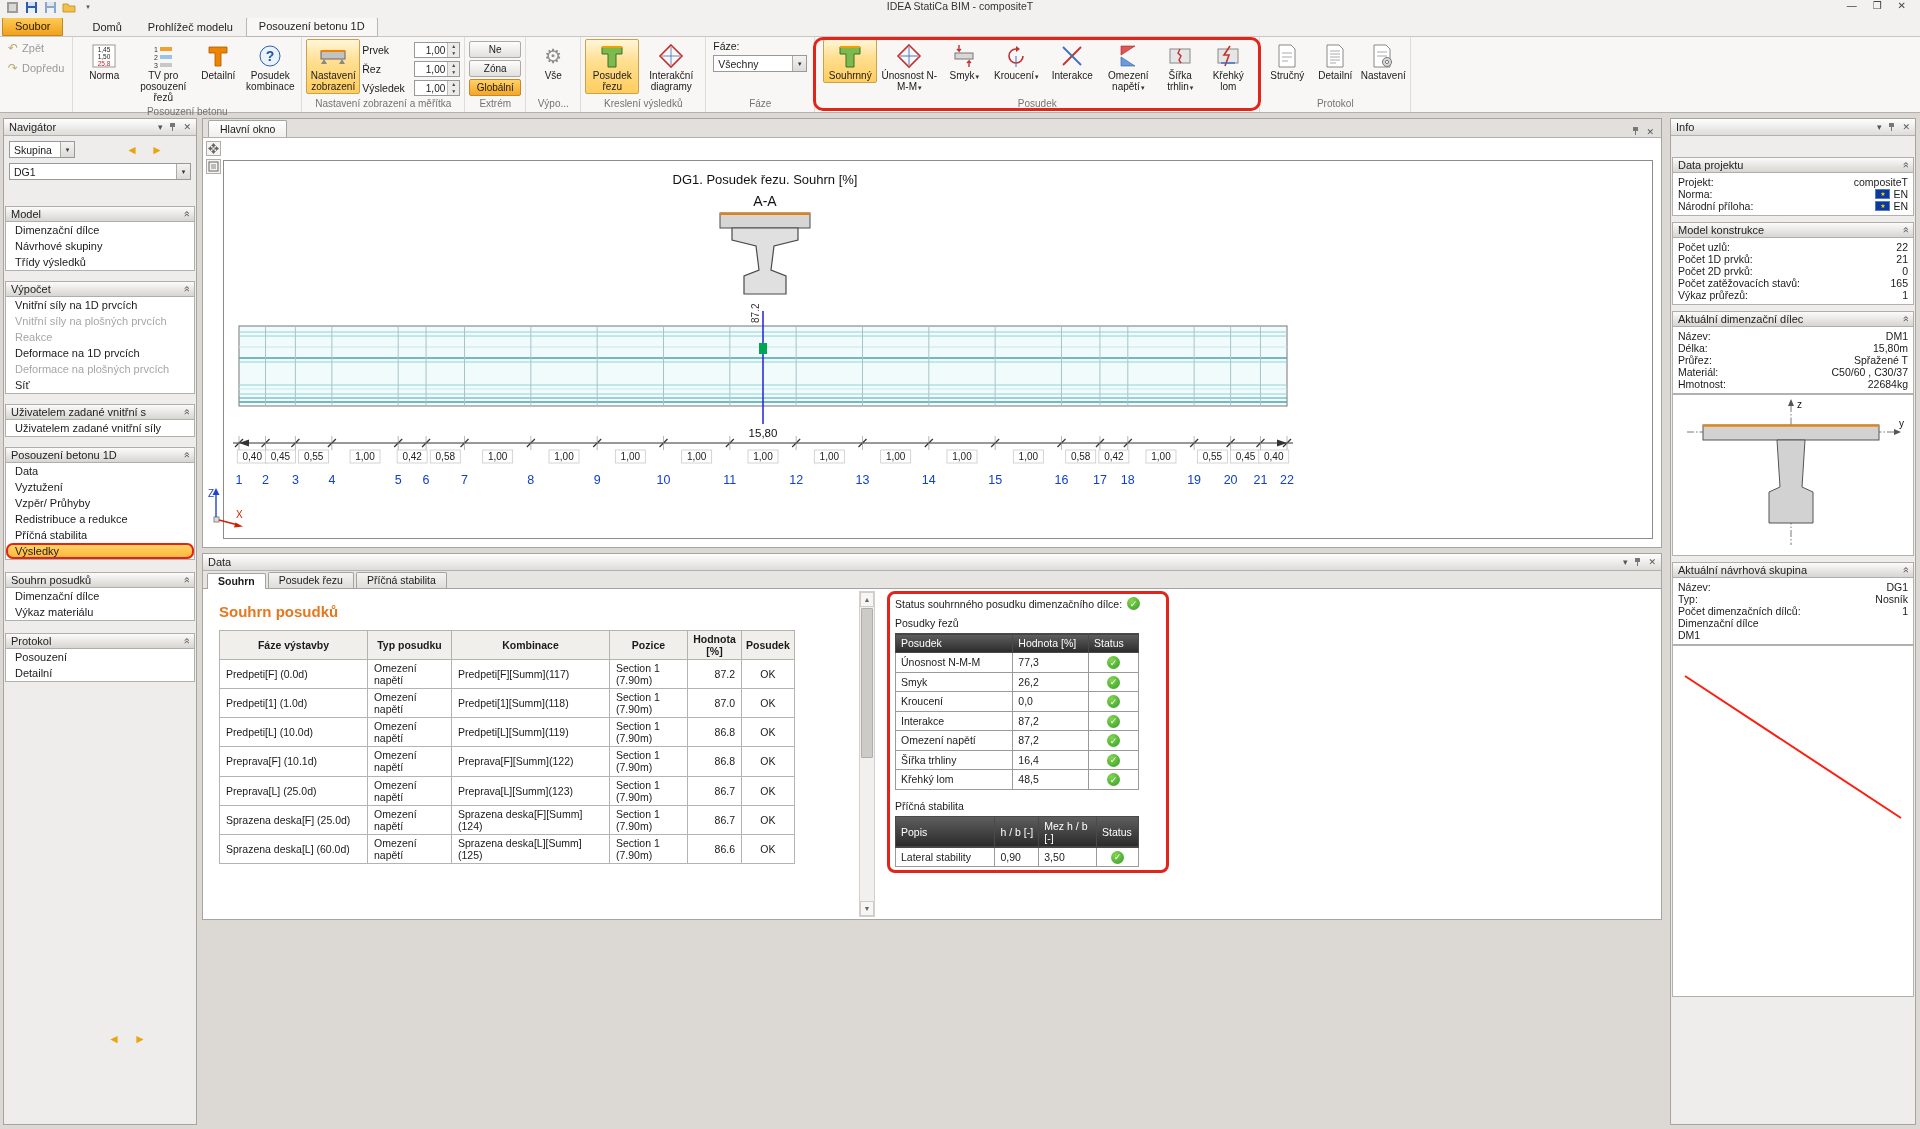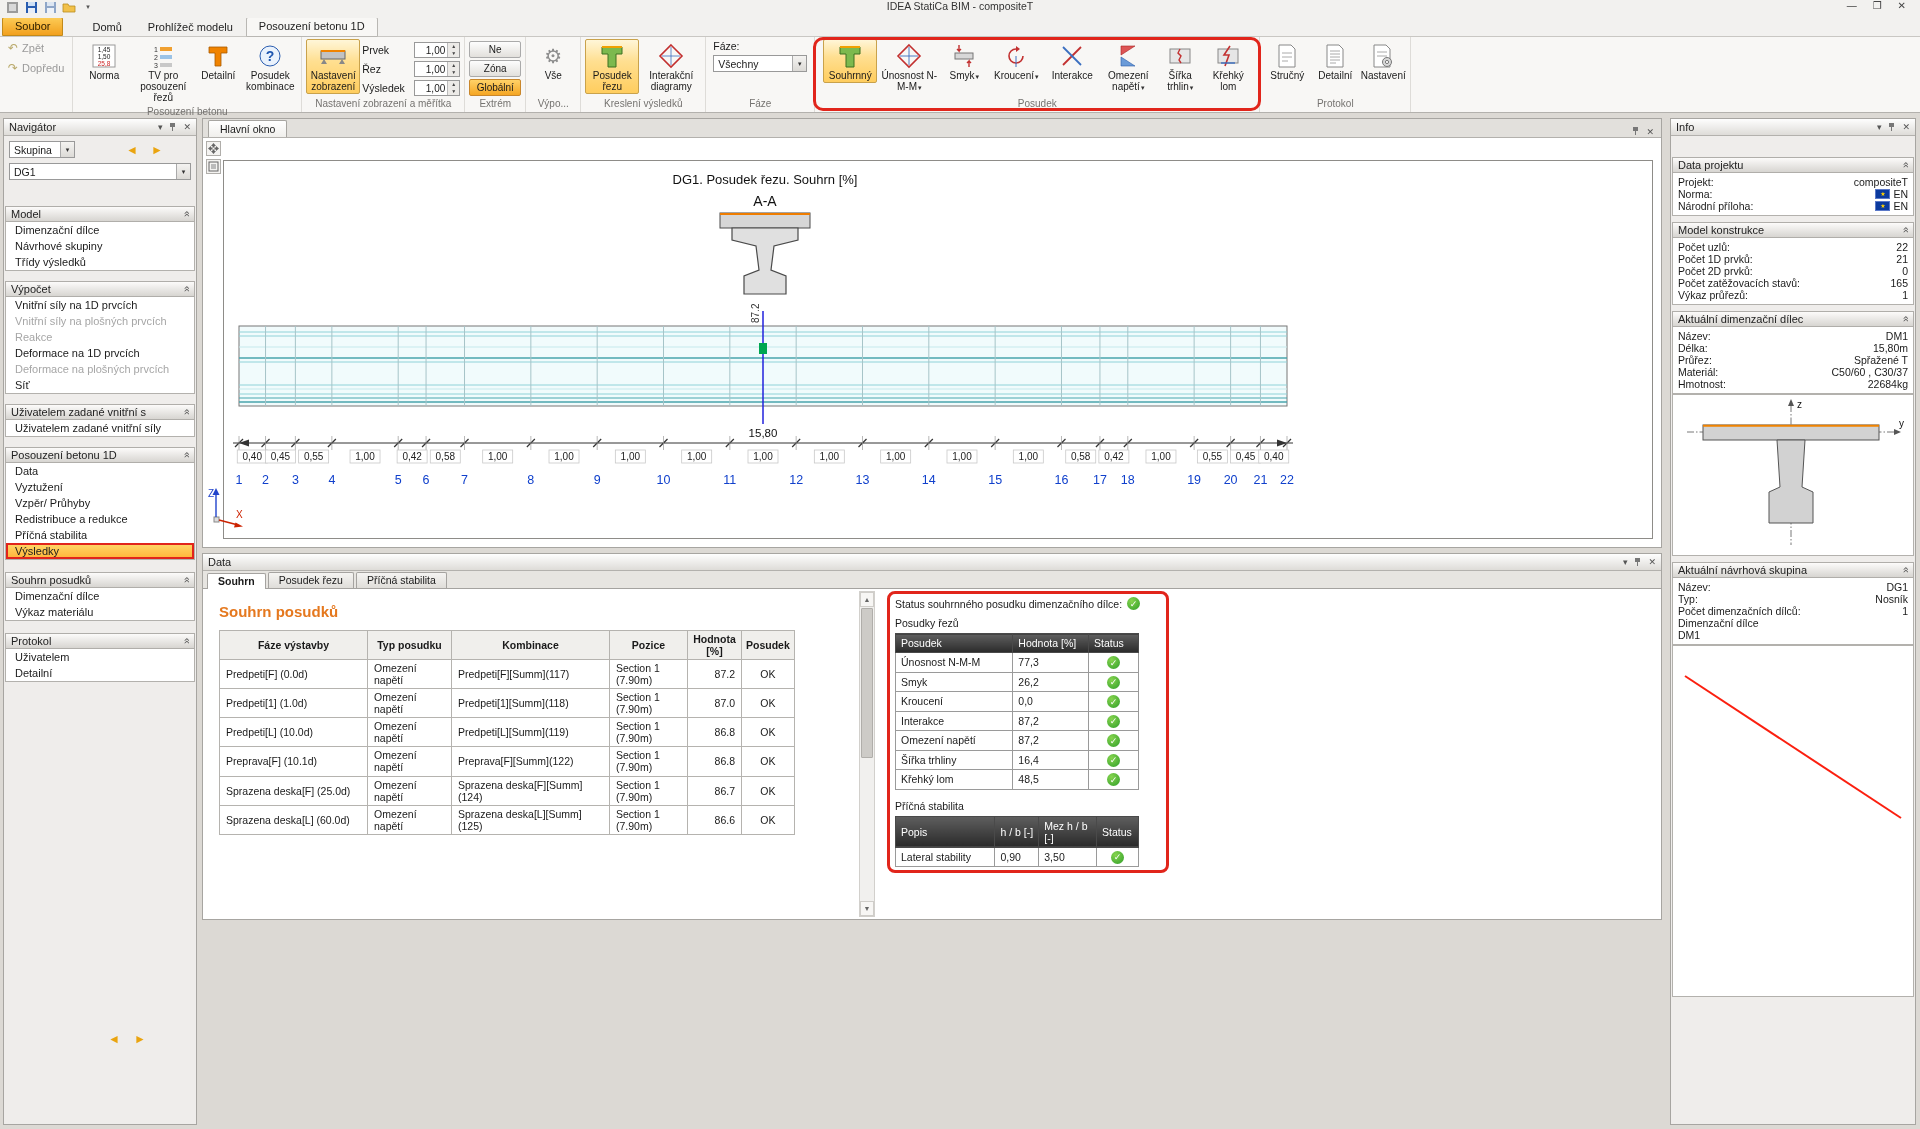--- a/index.html
+++ b/index.html
@@ -55,21 +55,21 @@
 
 .panel{position:absolute;background:#efedeb;border:1px solid #a7a5a1}
 .panel-tb{height:17px;background:linear-gradient(#fefefe,#dedcd8);border-bottom:1px solid #b3b1ad;display:flex;align-items:center;padding:0 5px;font-size:11px;color:#222}
 .picons{margin-left:auto;display:flex;gap:6px;align-items:center}
 .picons span{font-size:9px;color:#555}
 .sec-h{height:16px;background:linear-gradient(#fcfbfa,#d7d5d1);border:1px solid #b0aeaa;display:flex;align-items:center;padding:0 5px;font-size:11px;color:#222;margin:0 1px}
 .sec-h .chev{margin-left:auto;transform:rotate(-90deg);font-size:11px;color:#555}
 .box{background:#fff;border:1px solid #b3b1ad;border-top:none;margin:0 1px}
 .nav-item{height:16px;display:flex;align-items:center;padding-left:9px;font-size:11px}
 .nav-item.disabled{color:#a6a6a6}
-.nav-item.selected{background:linear-gradient(#ffd96a,#ffb237);outline:2px solid #e1251b;outline-offset:-2px;border-radius:0}
+.nav-item.selected{background:linear-gradient(#ffd96a,#ffb237);outline:2px solid #e1251b;outline-offset:-2px;border-radius:7px}
 .nav-gap{height:10px}
 .nav-controls{display:flex;align-items:center;padding:5px 5px 0;gap:4px}
 .yarrow{width:20px;height:15px;display:flex;align-items:center;justify-content:center;color:#eaa40f;font-size:12px}
 .nav-bottom-arrows{position:absolute;left:100px;bottom:78px;display:flex;gap:6px}
 
 
 .doc-header{height:19px;background:#e2e0dc;border-bottom:1px solid #b3b1ad;display:flex;align-items:flex-end;padding:0 5px}
 .doc-tab{height:17px;padding:2px 11px;background:linear-gradient(#fff,#f0efec);border:1px solid #a7a5a1;border-bottom:none;font-size:10.5px;border-radius:2px 2px 0 0}
 .main-content{position:absolute;left:0;right:0;top:19px;bottom:0;background:#fff}
 .draw-frame{position:absolute;left:20px;top:22px;right:8px;bottom:8px;border:1px solid #8e8c88}
@@ -592,21 +592,21 @@
     </div>
     <div class="nav-gap" style="height:12px"></div>
     <div class="nav-section">
       <div class="sec-h">
         <span>Protokol</span>
         <span class="chev">»</span>
       </div>
       <div class="box">
 
       <div class="nav-item">
-            <span>Uživatelem</span>
+            <span>Posouzení</span>
           </div>
           <div class="nav-item">
             <span>Detailní</span>
           </div>
         </div>
     </div>
   </div>
 
   <div class="nav-bottom-arrows">
     <span class="yarrow">◄</span>
@@ -886,20 +886,28 @@
 
           <tr>
             <td>Preprava[F] (10.1d)</td>
             <td>Omezení napětí</td>
             <td>Preprava[F][Summ](122)</td>
             <td>Section 1 (7.90m)</td>
             <td class="cr">86.8</td>
             <td class="cc">OK</td>
           </tr>
 
+          <tr>
+            <td>Preprava[L] (25.0d)</td>
+            <td>Omezení napětí</td>
+            <td>Preprava[L][Summ](123)</td>
+            <td>Section 1 (7.90m)</td>
+            <td class="cr">86.7</td>
+            <td class="cc">OK</td>
+          </tr>
 
           <tr>
             <td>Sprazena deska[F] (25.0d)</td>
             <td>Omezení napětí</td>
             <td>Sprazena deska[F][Summ](124)</td>
             <td>Section 1 (7.90m)</td>
             <td class="cr">86.7</td>
             <td class="cc">OK</td>
           </tr>
 

